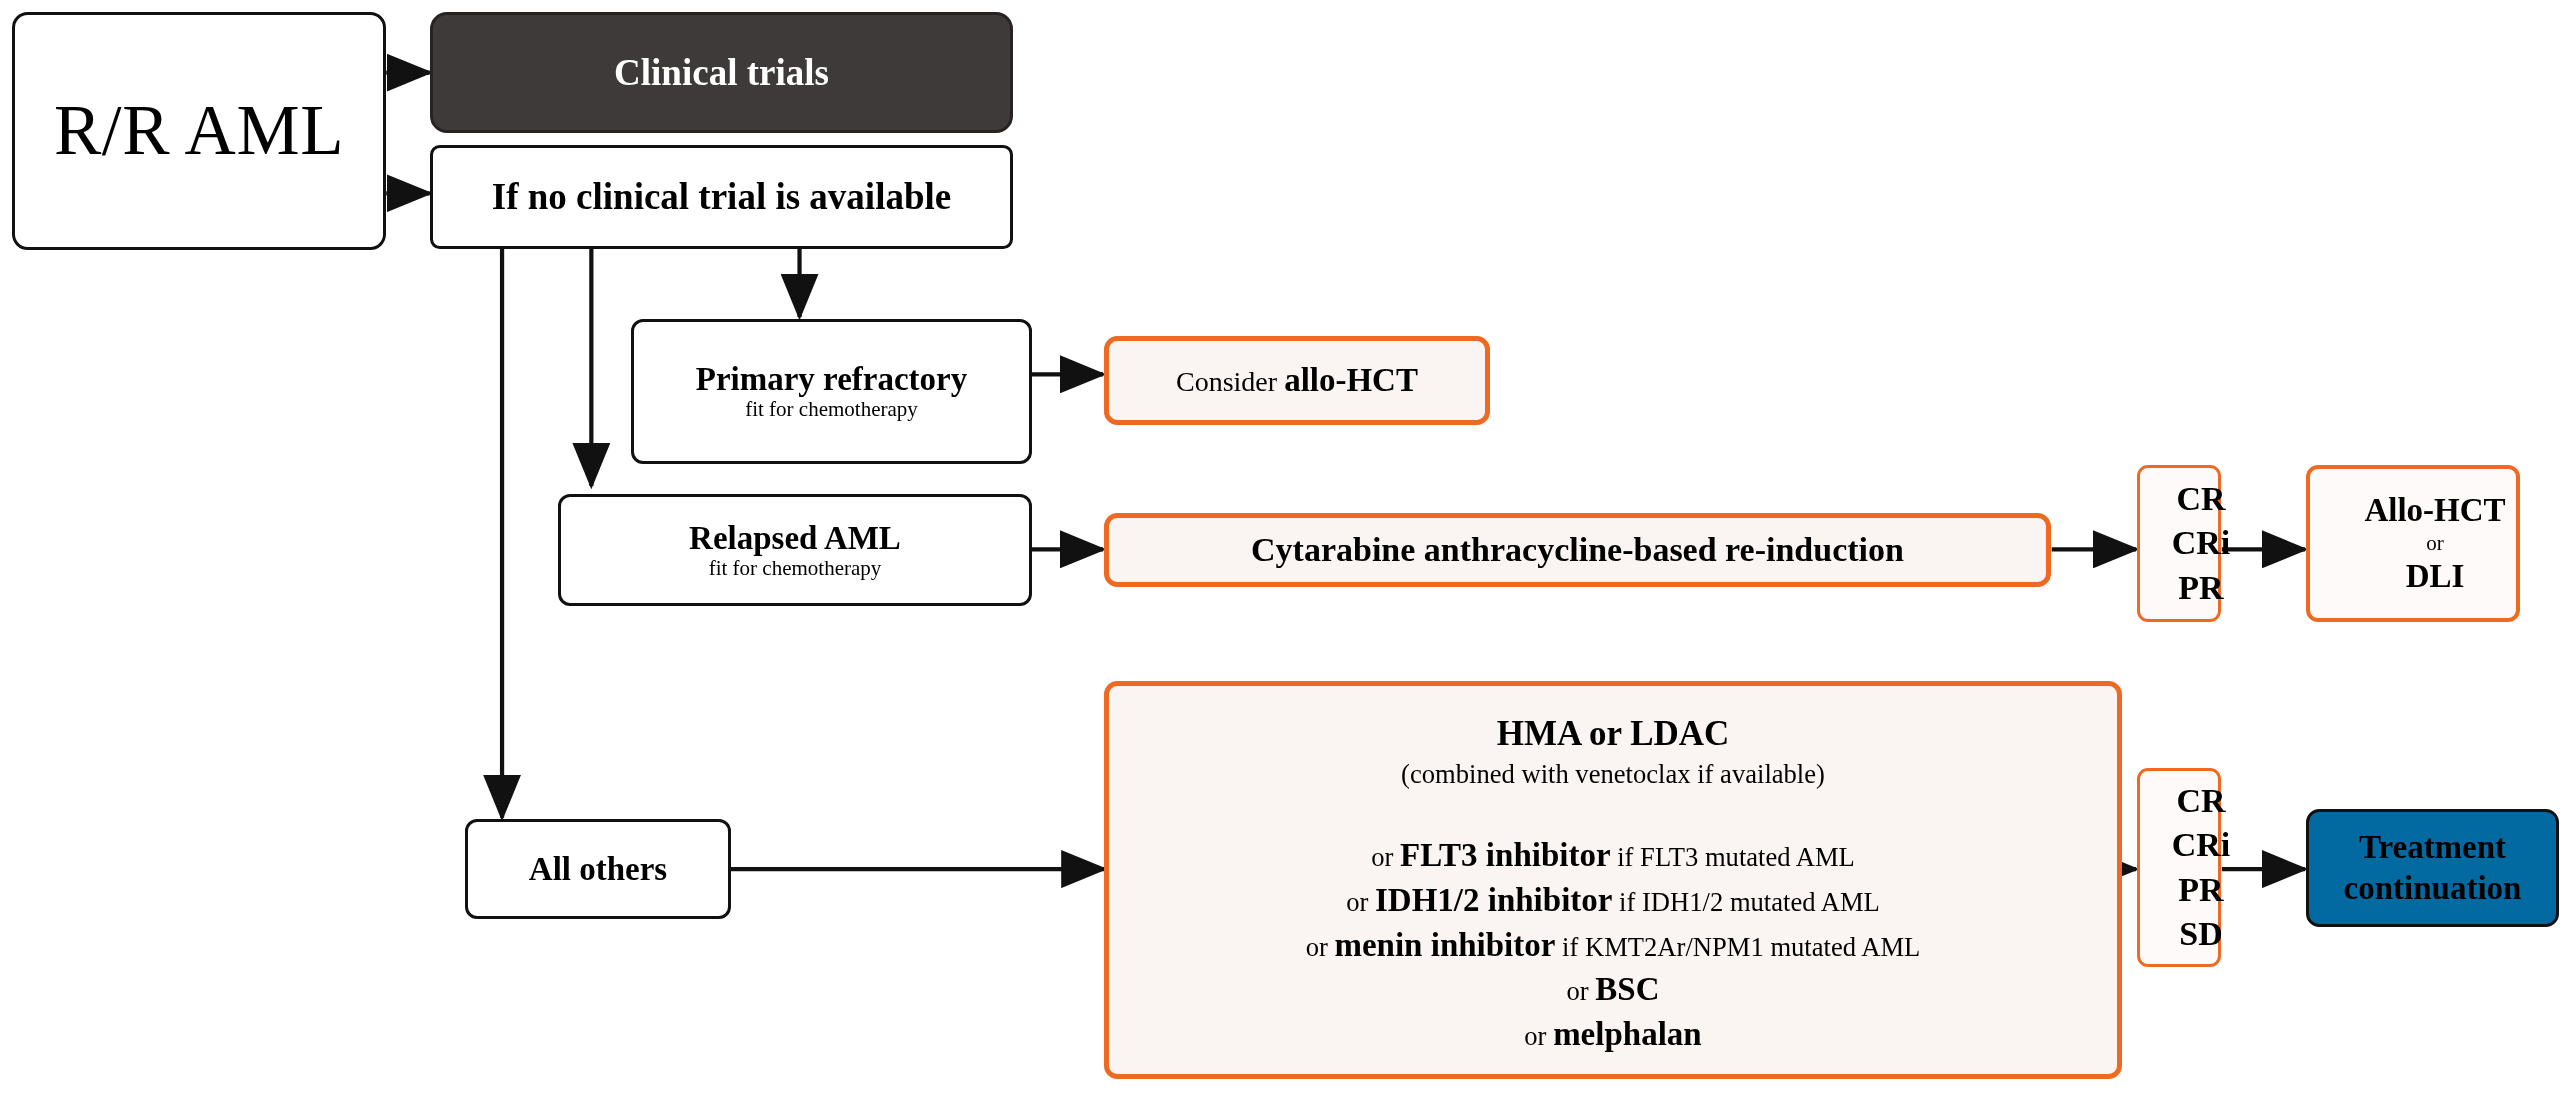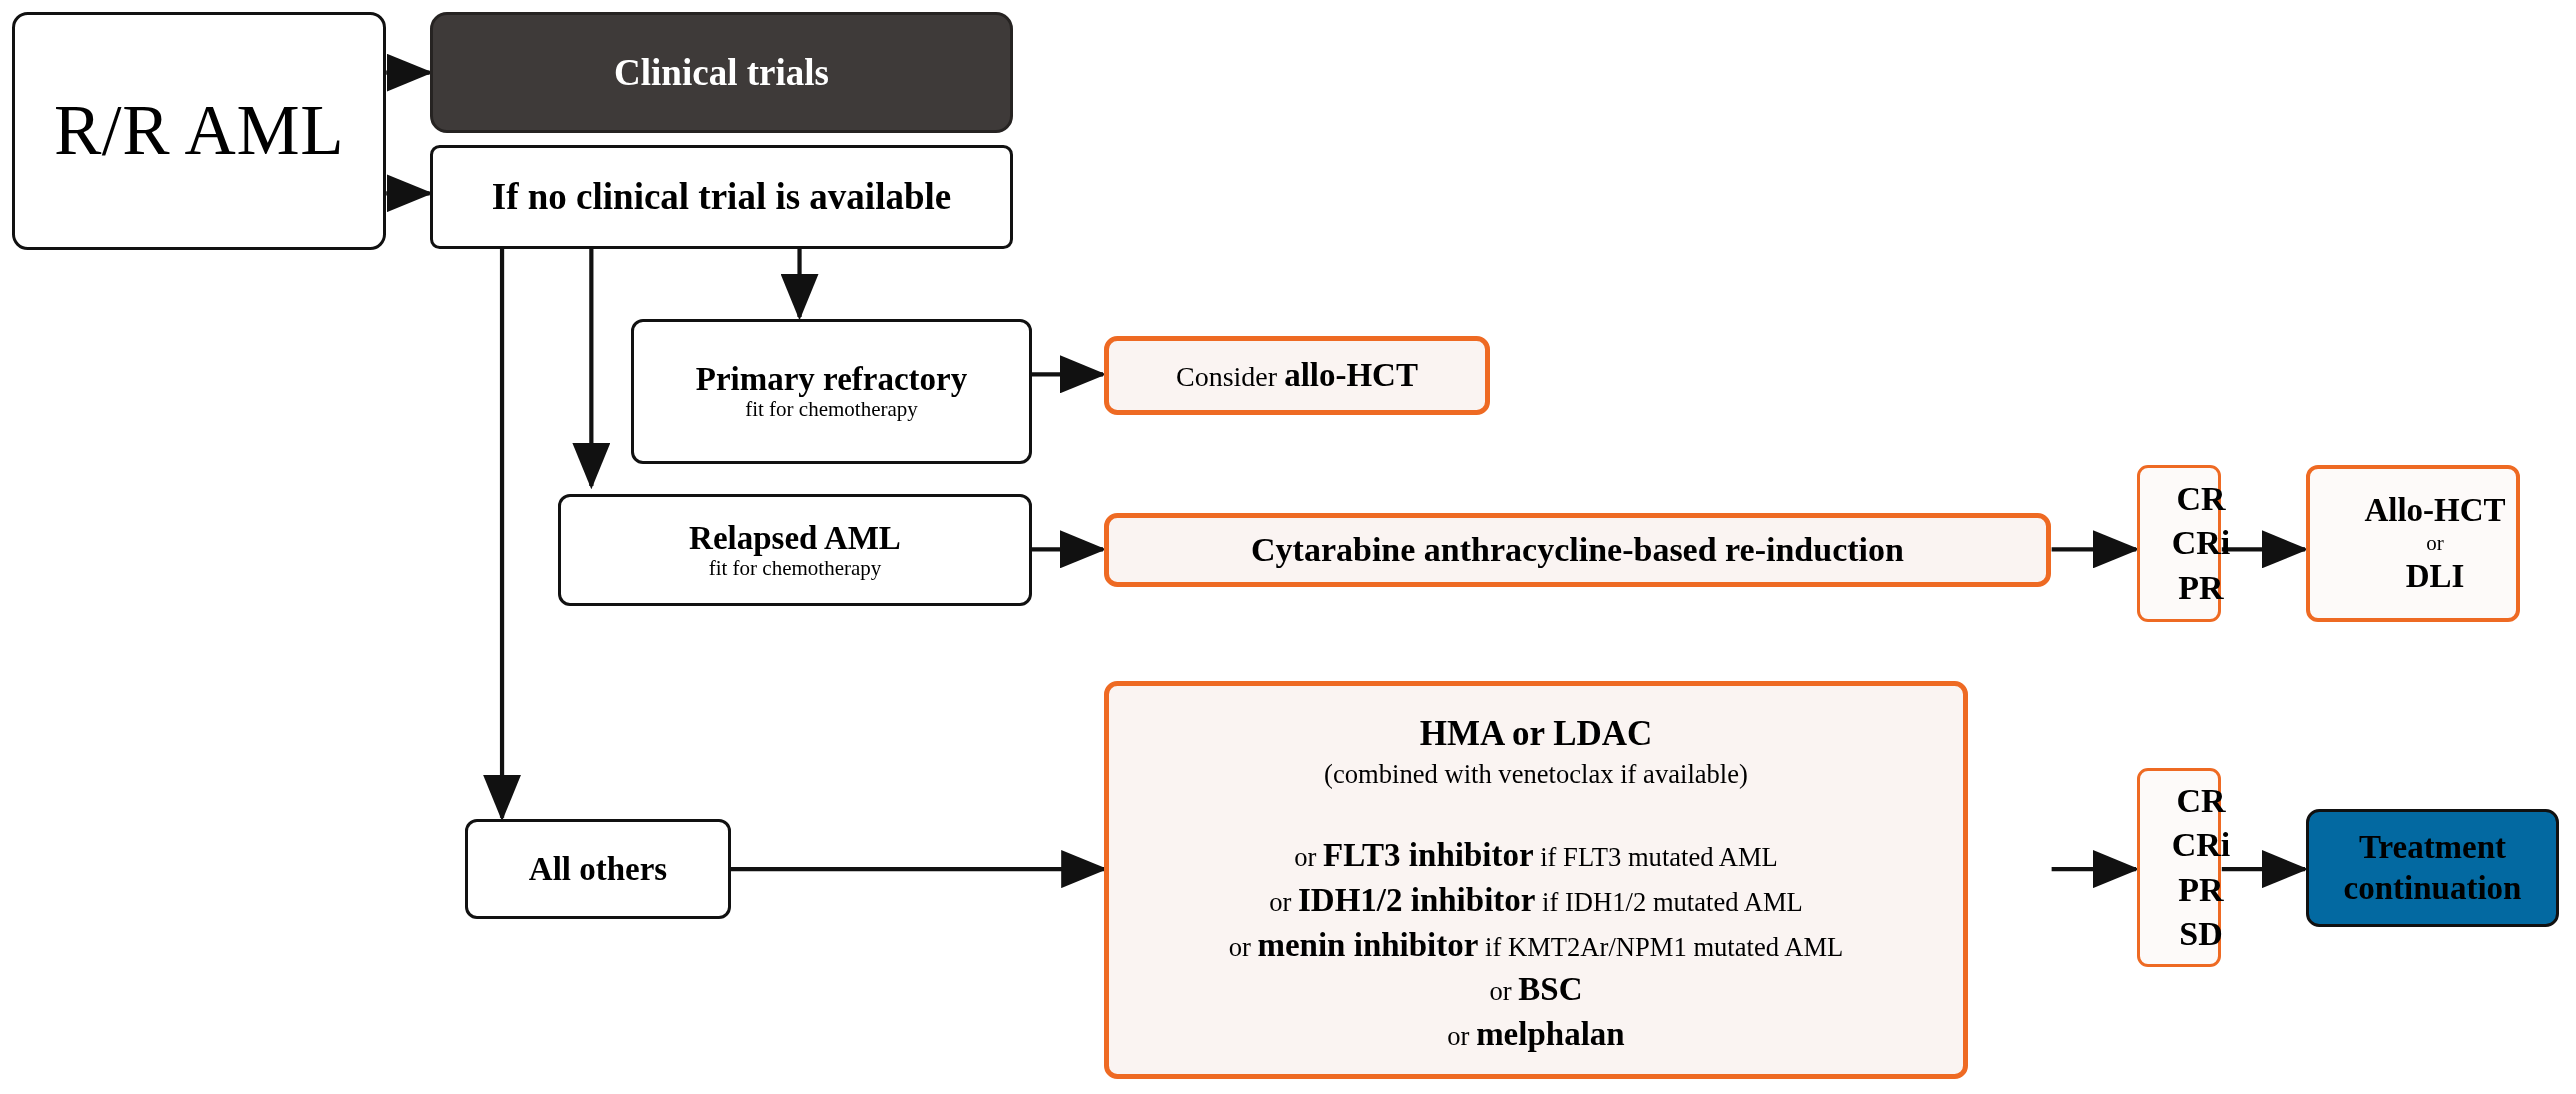--- a/index.html
+++ b/index.html
@@ -140,21 +140,21 @@
 
   <div class="node black-box" style="left:430px; top:145px; width:583px; height:104px; border-radius:9.7px;">
     <span class="t-xl">If no clinical trial is available</span>
   </div>
 
   <div class="node black-box" style="left:631px; top:319px; width:401px; height:145px; border-radius:12px;">
     <span class="t-lg">Primary refractory</span>
     <span class="t-sm">fit for chemotherapy</span>
   </div>
 
-  <div class="node orange-box" style="left:1104px; top:336px; width:386px; height:79px; border-radius:13.3px;">
+  <div class="node orange-box" style="left:1104px; top:336px; width:386px; height:89px; border-radius:13.3px;">
     <div>
       <span class="t-reg">Consider </span><span class="t-lg">allo-HCT</span>
     </div>
   </div>
 
   <div class="node black-box" style="left:558px; top:494px; width:474px; height:112px; border-radius:12px;">
     <span class="t-lg">Relapsed AML</span>
     <span class="t-sm">fit for chemotherapy</span>
   </div>
 
@@ -171,21 +171,21 @@
   <div class="node orange-thin-box" style="left:2306px; top:465px; width:214px; height:157px; border-radius:12px; border-width:4.2px;">
     <span class="t-lg">Allo-HCT</span>
     <span class="t-sm" style="margin:2.4px 0;">or</span>
     <span class="t-lg">DLI</span>
   </div>
 
   <div class="node black-box" style="left:465px; top:819px; width:266px; height:100px; border-radius:12px;">
     <span class="t-lg">All others</span>
   </div>
 
-  <div class="node orange-box" style="left:1104px; top:681px; width:864px; height:398px; border-radius:13.3px; justify-content:flex-start; padding-top:28px;">
+  <div class="node orange-box" style="left:1104px; top:681px; width:1018px; height:398px; border-radius:13.3px; justify-content:flex-start; padding-top:28px;">
     <div class="bigbox-inner">
       <div class="bigbox-title">HMA or LDAC</div>
       <div class="bigbox-sub">(combined with venetoclax if available)</div>
 
       <div class="opt-line"><span>or </span><b>FLT3 inhibitor</b><span> if FLT3 mutated AML</span></div>
 
       <div class="opt-line"><span>or </span><b>IDH1/2 inhibitor</b><span> if IDH1/2 mutated AML</span></div>
 
       <div class="opt-line"><span>or </span><b>menin inhibitor</b><span> if KMT2Ar/NPM1 mutated AML</span></div>
 

